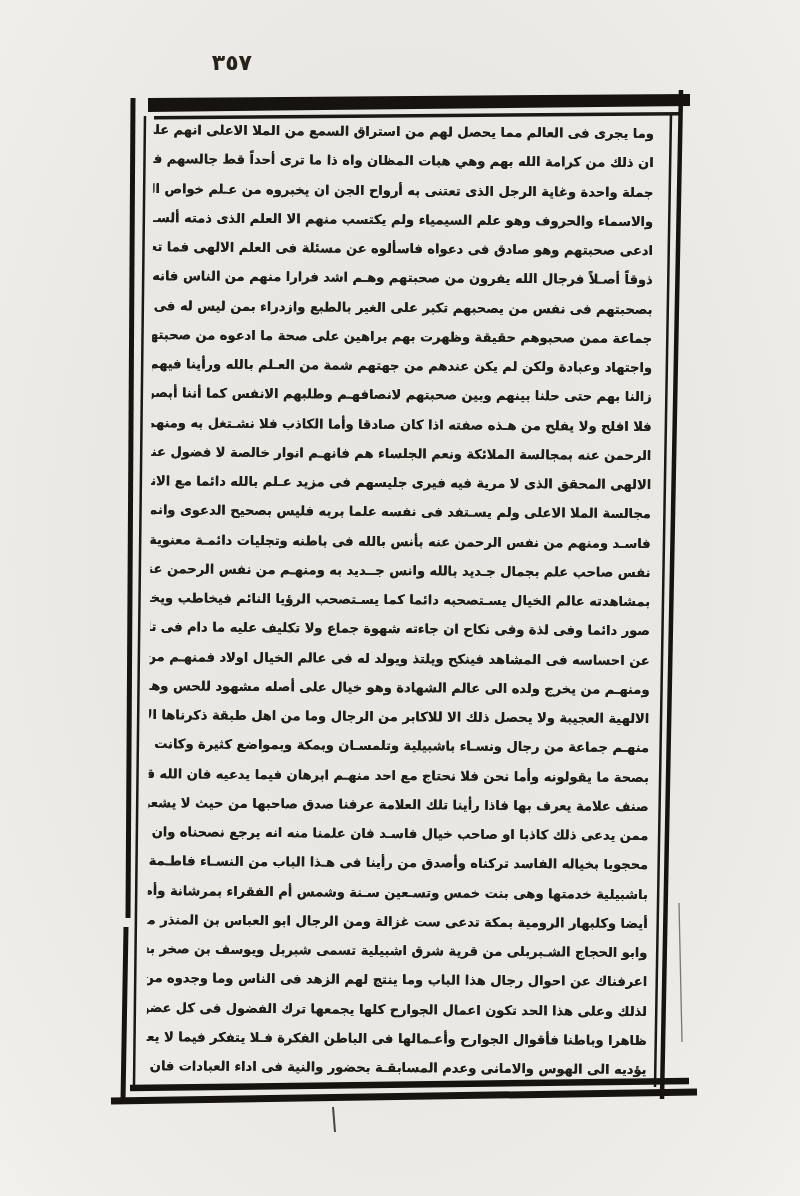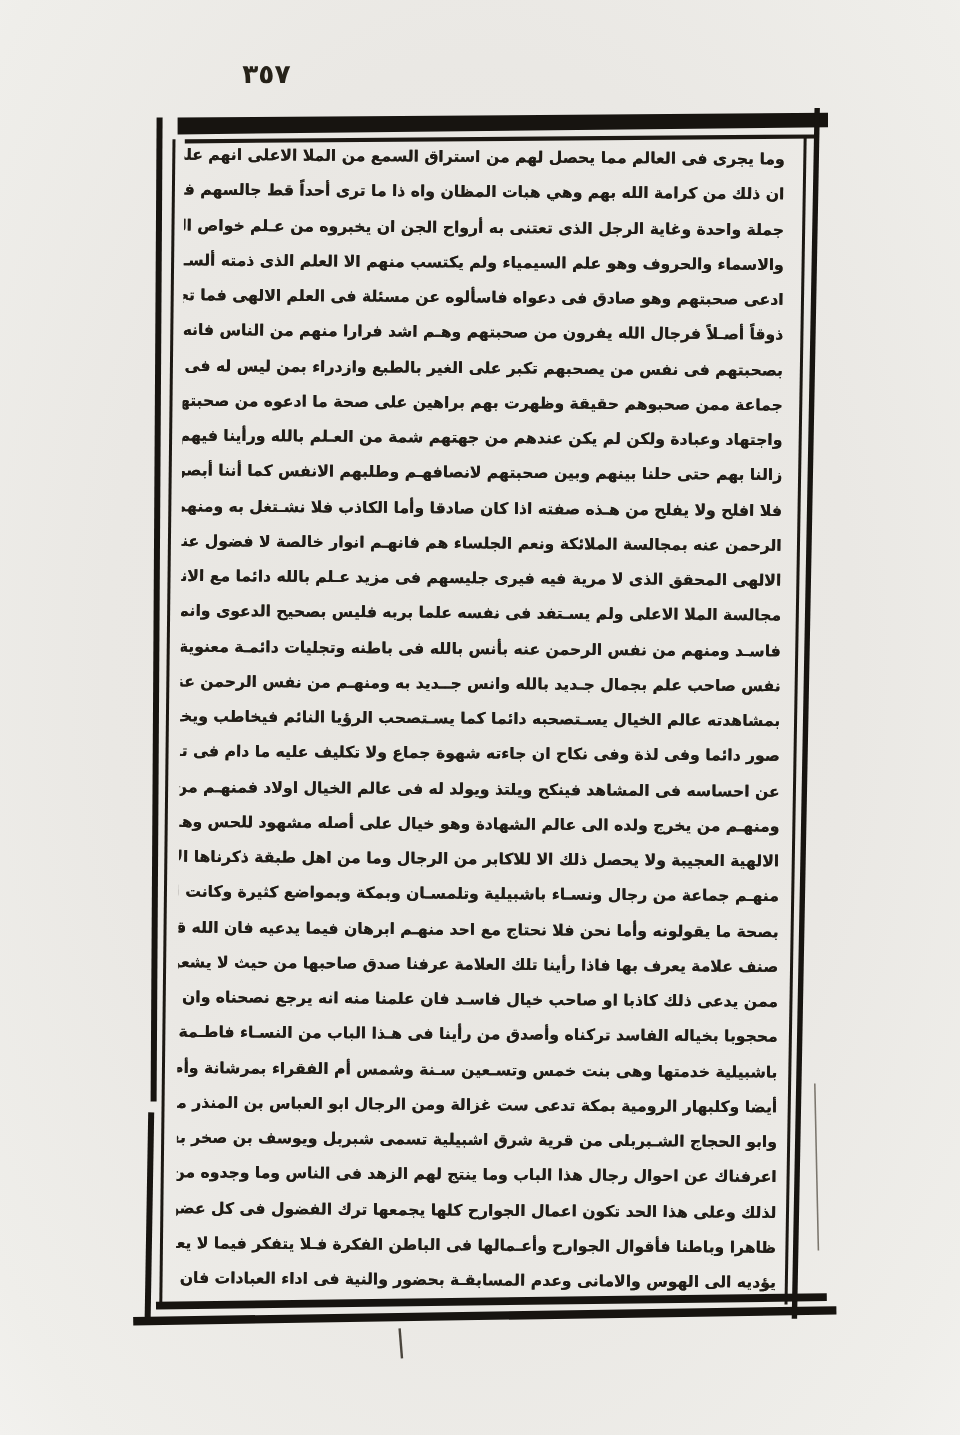--- a/index.html
+++ b/index.html
@@ -15,21 +15,21 @@
     background: radial-gradient(ellipse at 50% 46%, #e7e5e0 0%, #eae8e4 55%, #efeeea 90%, #f2f1ee 100%);
   }
   .page-number {
     position: absolute;
     left: 192px; top: 50px;
     width: 60px;
     font-size: 22px;
     font-weight: 700;
     color: #262219;
     letter-spacing: 2px;
-    text-align: center;
+    text-align: right;
     direction: rtl;
   }
   .frame-svg {
     position: absolute;
     left: 0; top: 0;
     width: 800px; height: 1196px;
     pointer-events: none;
   }
   .text-block {
     position: absolute;

